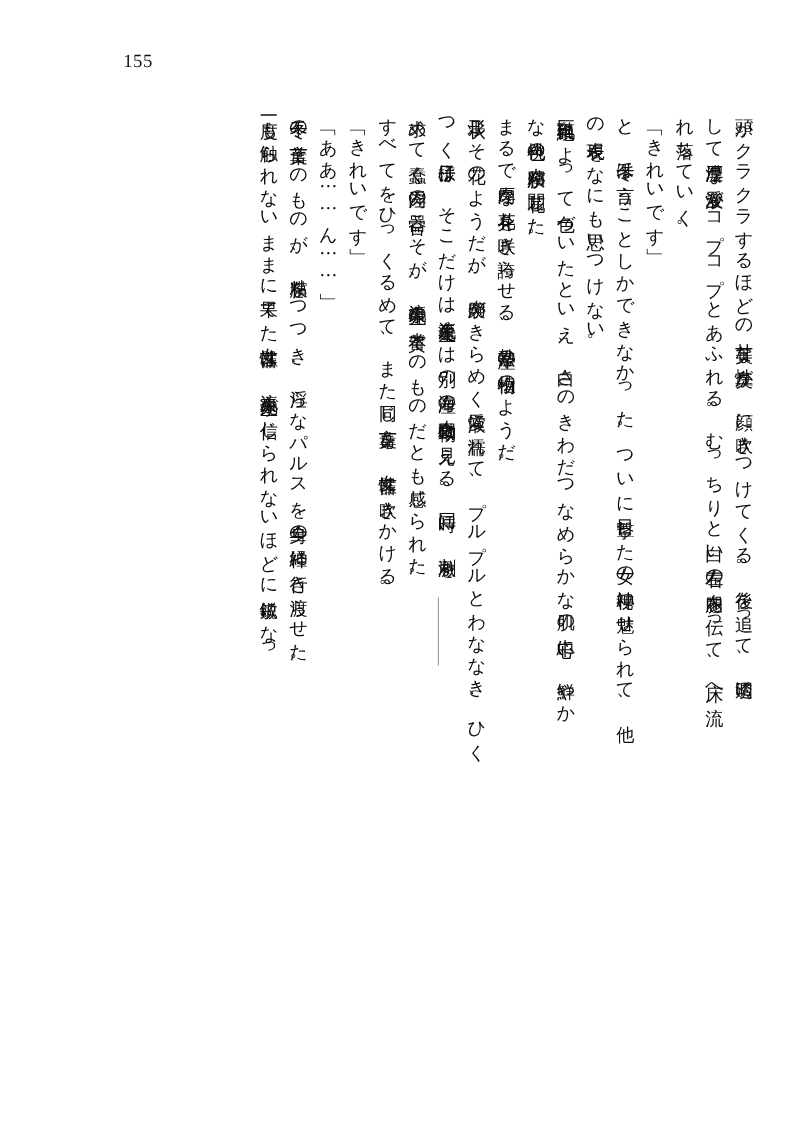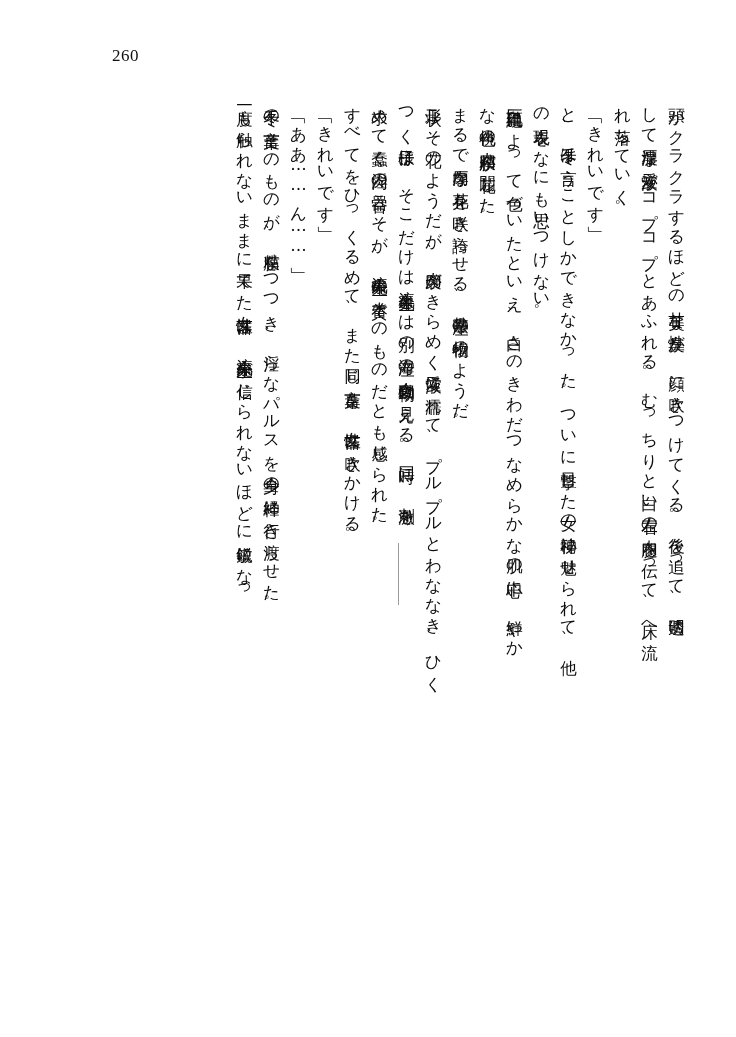--- a/index.html
+++ b/index.html
@@ -66,21 +66,21 @@
     width: 1px;
     height: 62px;
     background: #9a9a9a;
   }
 </style>
 </head>
 <body>
 
 <div class="page">
 
-  <div class="page-number">260</div>
+  <div class="page-number">155</div>
 
   <div class="hairline"></div>
 
   <div class="text-block">
       <div class="col">頭がクラクラするほどの甘美な性臭が、顔に吹きつけてくる。後を追って、透明に</div>
       <div class="col">して濃厚な愛液がコプコプとあふれる。むっちりと白い左右の内腿を伝って、床へ流</div>
       <div class="col">れ落ちていく。</div>
       <div class="col indent">「きれいです」</div>
       <div class="col">と、千冬は言うことしかできなかった。ついに目撃した女の神秘に魅せられて、他</div>
       <div class="col">の表現をなにも思いつけない。</div>

